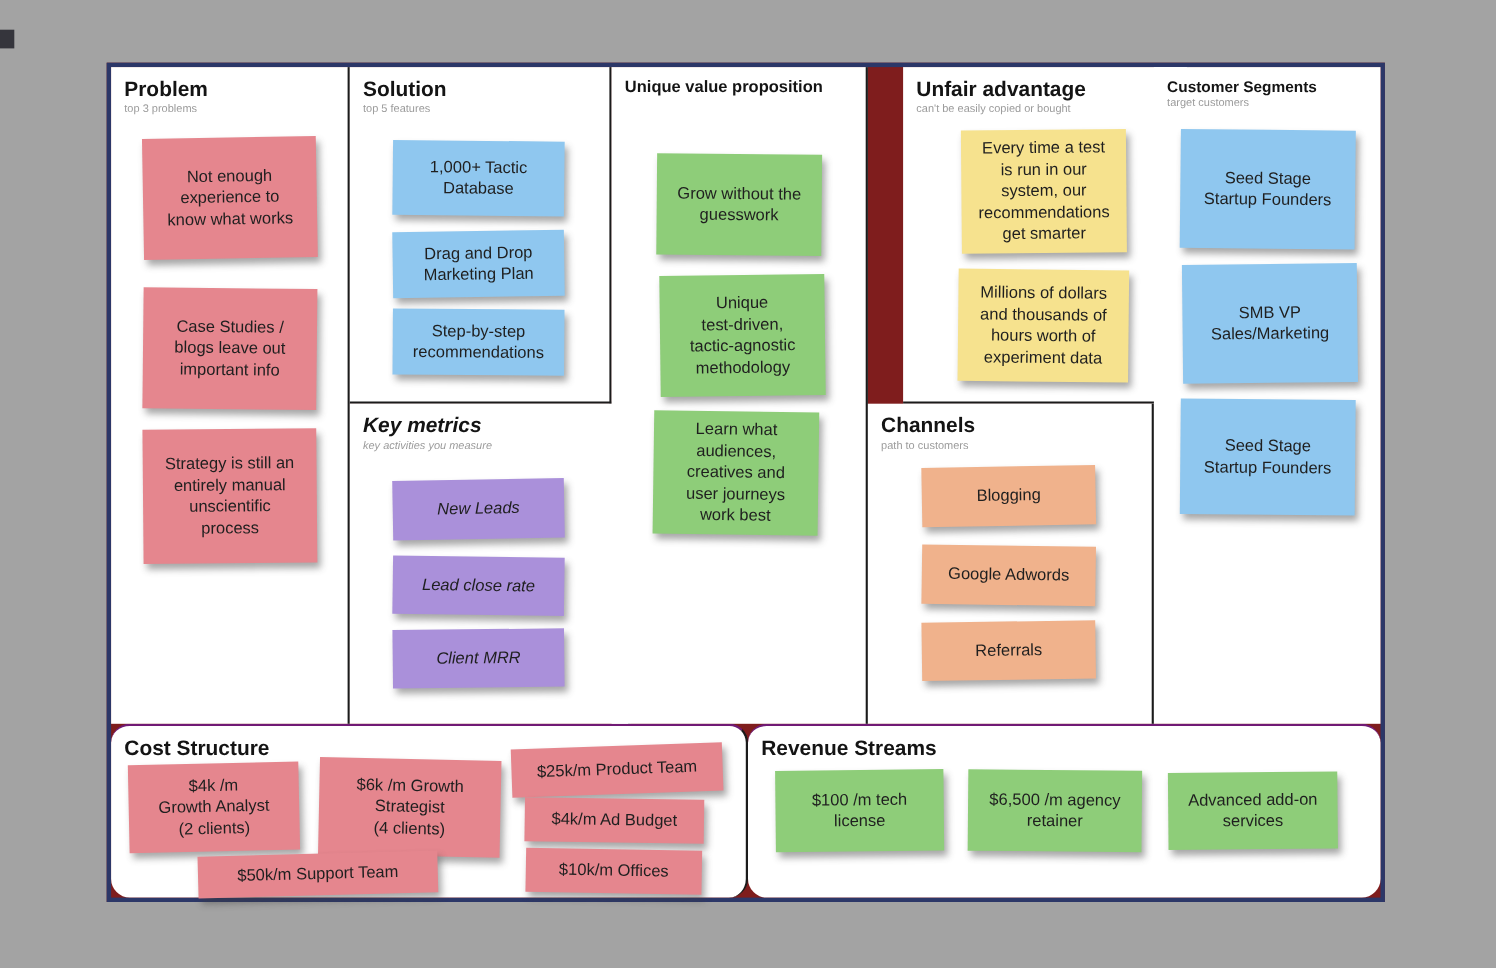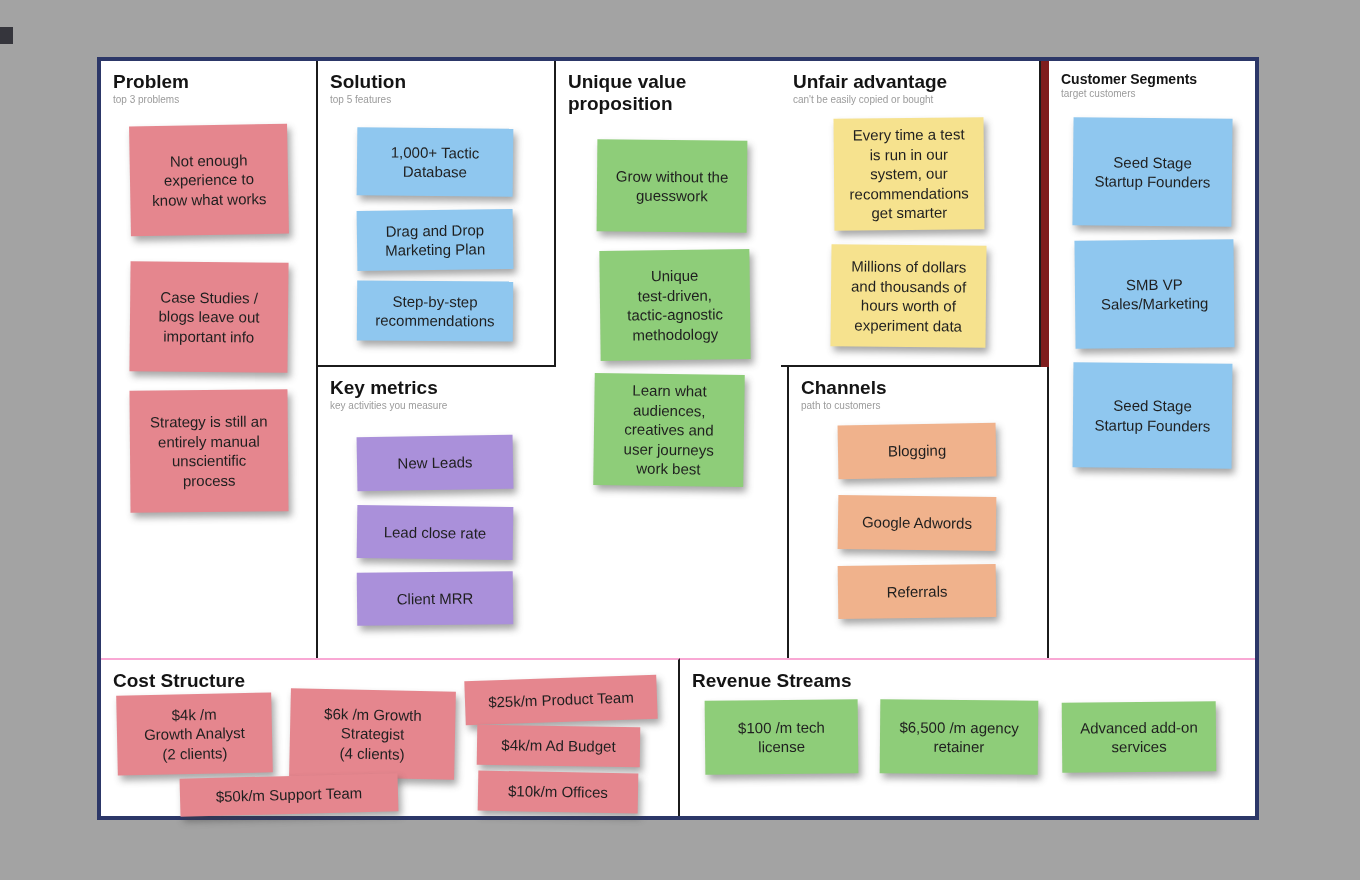--- a/index.html
+++ b/index.html
@@ -13,21 +13,21 @@
   }
   .canvas{
     position:absolute;left:97px;top:57px;width:1154px;height:755px;
     background:#7f1d1d;border:4px solid #2c3768;
   }
   .section{
     position:absolute;box-sizing:border-box;padding:10px 12px;background:#fff;
   }
   .b-right{border-right:2px solid #1b1b1b;}
   .b-bottom{border-bottom:2px solid #1b1b1b;}
-  .b-top{border-top:2px solid #f9a8d4;}
+  .b-top{border-top:2px solid #701a75;border-radius:17px;}
   .sec-title{
     font-weight:bold;font-size:19px;color:#141414;letter-spacing:0;
   }
   .sec-sub{
     font-size:10px;color:#9b9b9b;margin-top:1px;white-space:pre-line;line-height:1.25;
   }
   .note{
     position:absolute;display:flex;align-items:center;justify-content:center;
     text-align:center;white-space:pre-line;
     font-size:15px;line-height:1.3;color:#1f1f1f;
@@ -67,44 +67,44 @@
     <div class="sec-title">Solution</div>
     <div class="sec-sub">top 5 features</div>
     <div class="note blue" style="left:39px;top:67px;width:156px;height:68px;transform:rotate(0.6deg);">1,000+ Tactic
 Database</div>
     <div class="note blue" style="left:39px;top:149px;width:156px;height:60px;transform:rotate(-0.8deg);">Drag and Drop
 Marketing Plan</div>
     <div class="note blue" style="left:39px;top:220px;width:156px;height:60px;transform:rotate(0.4deg);">Step-by-step
 recommendations</div>
   </div>
 
-  <div class="section b-right" style="left:217px;top:306px;width:255px;height:291px;">
+  <div class="section b-right" style="left:217px;top:306px;width:255px;height:291px;font-style:italic;">
     <div class="sec-title">Key metrics</div>
     <div class="sec-sub">key activities you measure</div>
     <div class="note purple" style="left:39px;top:69px;width:156px;height:54px;transform:rotate(-1deg);">New Leads</div>
     <div class="note purple" style="left:39px;top:139px;width:156px;height:53px;transform:rotate(0.8deg);">Lead close rate</div>
     <div class="note purple" style="left:39px;top:205px;width:156px;height:53px;transform:rotate(-0.6deg);">Client MRR</div>
   </div>
 
   <div class="section b-right" style="left:455px;top:0;width:233px;height:597px;">
-    <div class="sec-title" style="font-size:19px;">Unique value proposition</div>
+    <div class="sec-title" style="font-size:15px;">Unique value proposition</div>
     <div class="note green" style="left:41px;top:79px;width:150px;height:92px;transform:rotate(0.5deg);">Grow without the
 guesswork</div>
     <div class="note green" style="left:44px;top:189px;width:150px;height:110px;transform:rotate(-0.7deg);">Unique
 test-driven,
 tactic-agnostic
 methodology</div>
     <div class="note green" style="left:38px;top:313px;width:150px;height:112px;transform:rotate(0.8deg);">Learn what
 audiences,
 creatives and
 user journeys
 work best</div>
   </div>
 
-  <div class="section b-right b-bottom" style="left:680px;top:0;width:260px;height:306px;">
+  <div class="section b-right b-bottom" style="left:720px;top:0;width:260px;height:306px;">
     <div class="sec-title">Unfair advantage</div>
     <div class="sec-sub">can't be easily copied or bought</div>
     <div class="note yellow" style="left:53px;top:57px;width:150px;height:112px;transform:rotate(-0.5deg);">Every time a test
 is run in our
 system, our
 recommendations
 get smarter</div>
     <div class="note yellow" style="left:50px;top:184px;width:155px;height:102px;transform:rotate(0.6deg);">Millions of dollars
 and thousands of
 hours worth of

